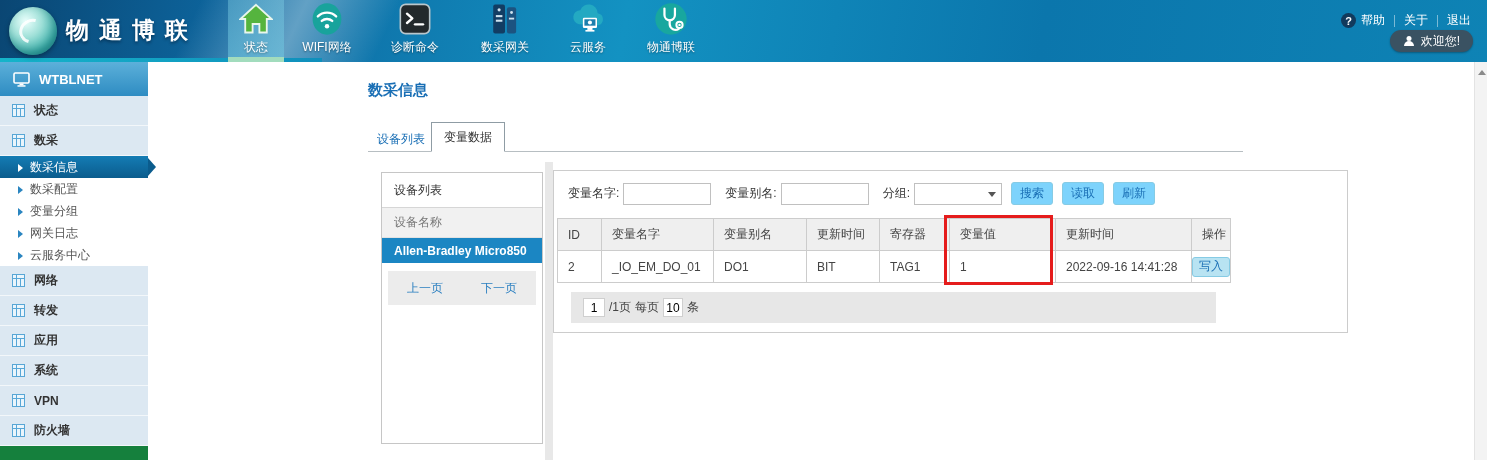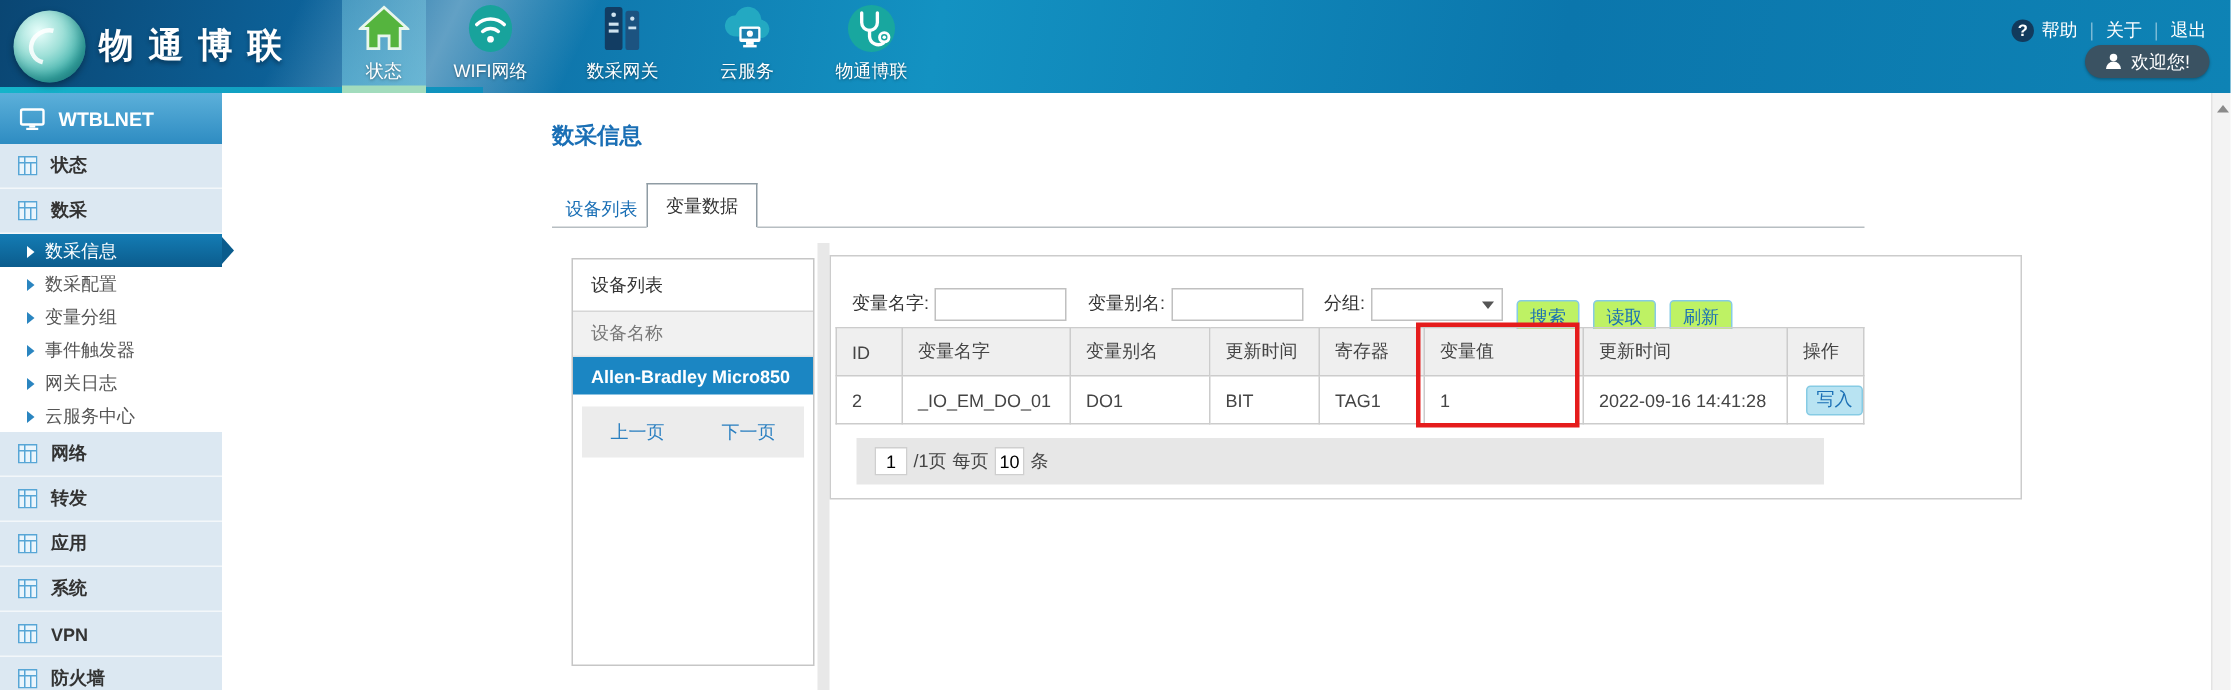--- a/index.html
+++ b/index.html
@@ -80,22 +80,22 @@
   
   #right-panel { position:absolute; left:553px; top:170px; width:795px; height:163px;
     border:1px solid #cccccc; background:#fff; }
   #filter-row { position:absolute; left:14px; top:11px; display:flex; align-items:center; font-size:12px; color:#333; }
   .f-input { width:88px; height:22px; border:1px solid #c0c0c0; background:#fff; margin-left:4px; font-size:12px; padding:0 4px; }
   .f-select { width:88px; height:22px; border:1px solid #c0c0c0; background:#fff; margin-left:4px; position:relative; cursor:pointer; }
   .f-select .chev { position:absolute; right:5px; top:8px; border-top:5px solid #555; border-left:4px solid transparent;
     border-right:4px solid transparent; }
   .f-label { margin-left:14px; white-space:nowrap; }
   .f-label:first-child { margin-left:0; }
-  .btn-blue { height:23px; padding:0 8px; margin-left:9px; background:#bef264; border:1px solid #86cbe4;
-    border-radius:3px; color:#1a6fb5; font-size:12px; cursor:pointer; font-family:inherit;margin-top:18px; }
+  .btn-blue { height:23px; padding:0 8px; margin-left:9px; background:#7dd3fc; border:1px solid #86cbe4;
+    border-radius:3px; color:#1a6fb5; font-size:12px; cursor:pointer; font-family:inherit; }
 
   #var-table { position:absolute; left:3px; top:47px; border-collapse:collapse; table-layout:fixed; }
   #var-table th, #var-table td { border:1px solid #cccccc; height:32px; padding-left:10px; text-align:left;
     font-size:12px; color:#444; font-weight:normal; overflow:hidden; white-space:nowrap; }
   #var-table th { background:#efefef; }
   .btn-write { height:20px; padding:0 6px; background:#b8e3f2; border:1px solid #86cbe4; border-radius:3px;
     color:#1a6fb5; font-size:12px; cursor:pointer; font-family:inherit; }
 
   #pagination { position:absolute; left:17px; top:121px; width:645px; height:31px; background:#e7e7e7;
     display:flex; align-items:center; padding-left:12px; font-size:12px; color:#444; gap:4px; }
@@ -139,20 +139,30 @@
     <div class="nav-item w86">
       <span class="nicon">
         <svg width="32" height="34" viewBox="0 0 24 26">
             <ellipse cx="12" cy="13" rx="11" ry="12" fill="#18a39c"></ellipse>
             <path d="M5 11 a10 10 0 0 1 14 0" fill="none" stroke="#fff" stroke-width="1.8" stroke-linecap="round"></path>
             <path d="M8 14.5 a6 6 0 0 1 8 0" fill="none" stroke="#fff" stroke-width="1.8" stroke-linecap="round"></path>
             <circle cx="12" cy="18.5" r="1.7" fill="#fff"></circle>
           </svg>
       </span>
       <span class="nlabel">WIFI网络</span>
+    </div>
+    <div class="nav-item w90">
+      <span class="nicon">
+        <svg width="32" height="32" viewBox="0 0 24 24">
+            <rect x="1" y="1" width="22" height="22" rx="4" fill="#23292c" stroke="#b9c6cc" stroke-width="1.2"></rect>
+            <path d="M6 8 l4 3.5 L6 15" fill="none" stroke="#fff" stroke-width="1.8" stroke-linecap="round" stroke-linejoin="round"></path>
+            <path d="M12 16 h6" stroke="#fff" stroke-width="1.8" stroke-linecap="round"></path>
+          </svg>
+      </span>
+      <span class="nlabel">诊断命令</span>
     </div>
     <div class="nav-item w90">
       <span class="nicon">
         <svg width="34" height="34" viewBox="0 0 26 26">
             <rect x="4" y="2" width="9" height="22" rx="1.5" fill="#123d63"></rect>
             <rect x="14.5" y="4" width="7" height="20" rx="1.5" fill="#1c5380"></rect>
             <circle cx="8.5" cy="6" r="1.2" fill="#cfe3ef"></circle>
             <rect x="6" y="10" width="5" height="1.6" fill="#cfe3ef"></rect>
             <rect x="6" y="13.5" width="5" height="1.6" fill="#cfe3ef"></rect>
             <circle cx="18" cy="8" r="1.1" fill="#cfe3ef"></circle>
@@ -244,23 +254,20 @@
   </div>
 
   <div class="side-sub active">
     <span>数采信息</span>
   </div>
   <div class="side-sub">
     <span>数采配置</span>
   </div>
   <div class="side-sub">
     <span>变量分组</span>
-  </div>
-  <div class="side-sub">
-    <span>事件触发器</span>
   </div>
   <div class="side-sub">
     <span>网关日志</span>
   </div>
   <div class="side-sub">
     <span>云服务中心</span>
   </div>
 
   <div class="side-top">
     <span>
@@ -386,21 +393,21 @@
       <th>操作</th>
     </tr>
     <tr>
       <td>2</td>
       <td>_IO_EM_DO_01</td>
       <td>DO1</td>
       <td>BIT</td>
       <td>TAG1</td>
       <td>1</td>
       <td>2022-09-16 14:41:28</td>
-      <td style="padding-left:12px;font-family:Liberation Serif, serif;">
+      <td style="padding-left:0;font-family:Liberation Serif, serif;">
         <button class="btn-write">写入</button>
       </td>
     </tr>
   </tbody>
     </table>
 
   <div id="pagination">
     <input class="pg-input" value="1" style="">
     <span>/1页</span>
     <span>每页</span>

